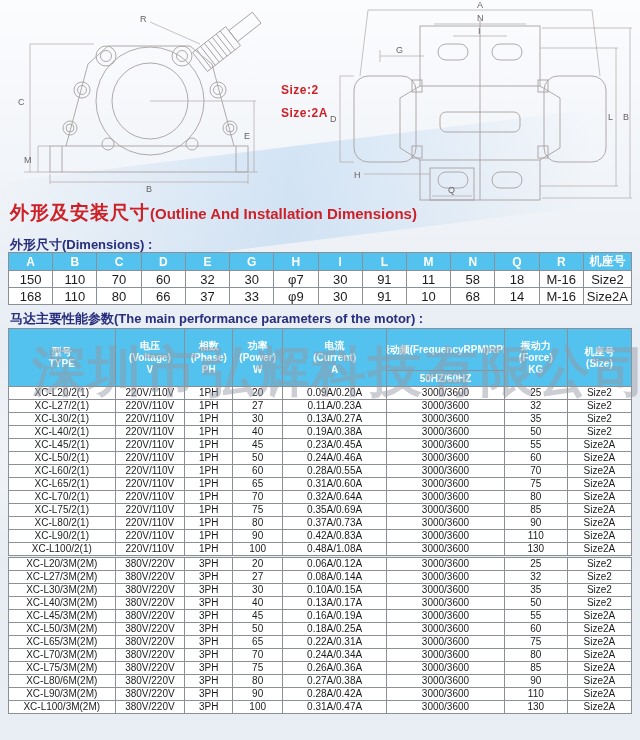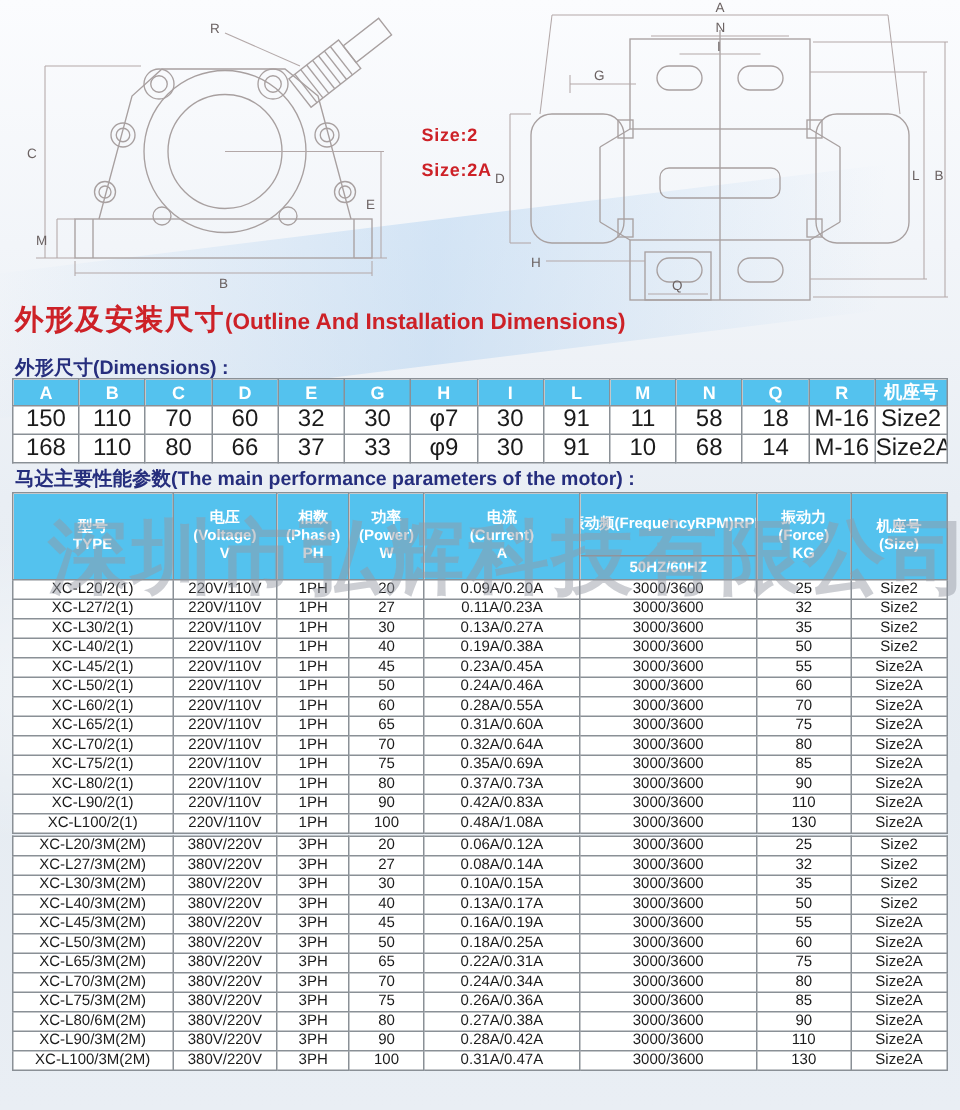--- a/index.html
+++ b/index.html
@@ -20,21 +20,21 @@
   .main-heading .cn{font-size:19px;font-weight:bold;letter-spacing:1px;}
   .main-heading .en{font-size:15px;font-weight:bold;}
   .sub-label{position:absolute;left:10px;z-index:2;color:#262e7d;font-size:13px;font-weight:bold;white-space:nowrap;}
   .dim-label{top:236px;text-align:center;}
   .motor-label{top:310px;}
   table{border-collapse:collapse;table-layout:fixed;width:624px;background:#ffffff;
         border:1px solid #53575c;position:absolute;left:8px;z-index:1;}
   th,td{border:1px solid #8a9096;text-align:center;overflow:hidden;white-space:nowrap;padding:0;}
   .dim-table{top:252px;}
   .dim-table th{height:15px;background:#54c2ee;color:#ffffff;font-size:12px;font-weight:bold;}
-  .dim-table td{height:16px;font-size:16px;color:#1b1b1b;}
+  .dim-table td{height:16px;font-size:13px;color:#1b1b1b;}
   .motor-table{top:328px;}
   .motor-table2{top:557px;}
   .motor-table th{background:#54c2ee;color:#ffffff;font-size:10px;font-weight:bold;line-height:1.2;
                   vertical-align:middle;height:57px;}
   .motor-table td,.motor-table2 td{height:12px;font-size:10px;color:#1b1b1b;line-height:12px;}
   .th-freq{padding:0;}
   .fr-wrap{display:flex;flex-direction:column;height:57px;}
   .fr-top{flex:1;display:flex;flex-direction:row;justify-content:center;align-items:center;}
   .fr-sub{height:15px;line-height:15px;border-top:1px solid #8a9096;}
   .watermark{position:absolute;top:336px;left:50%;transform:translateX(-50%);z-index:5;

